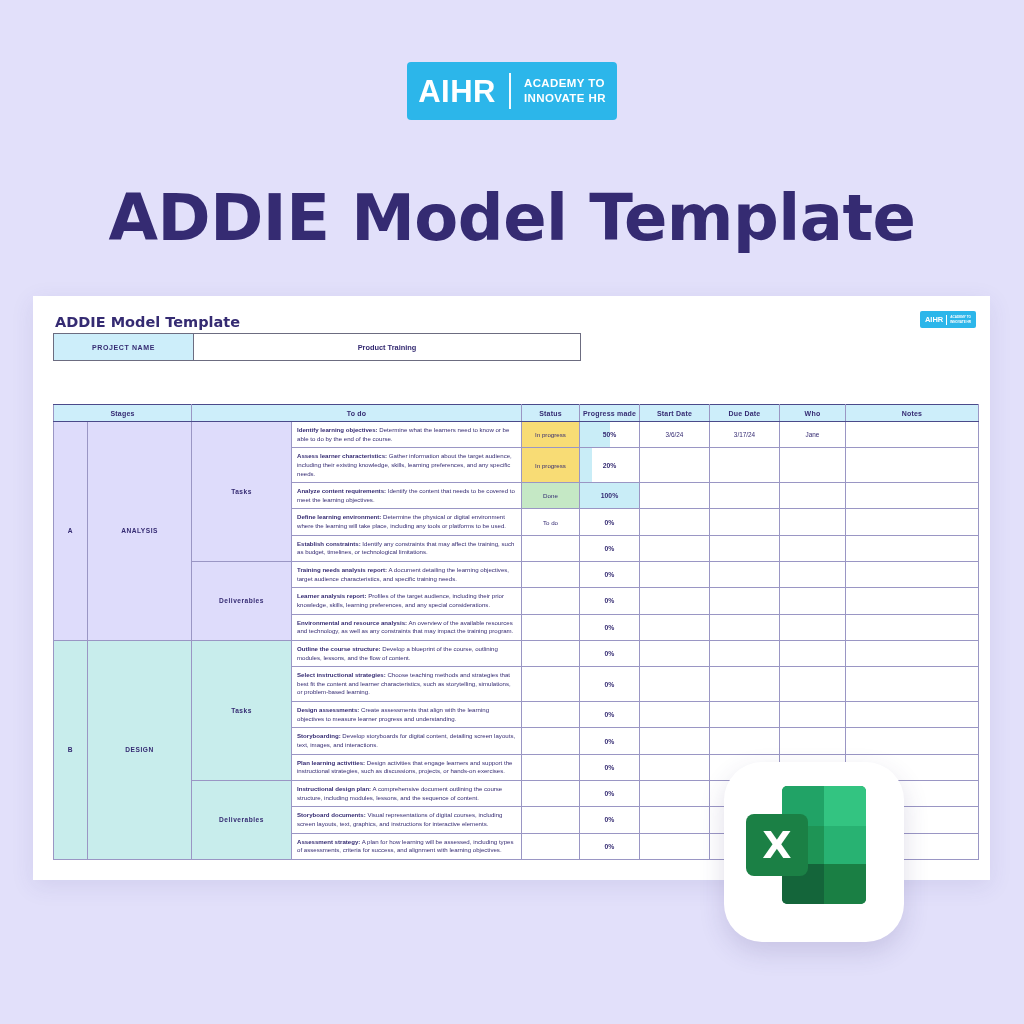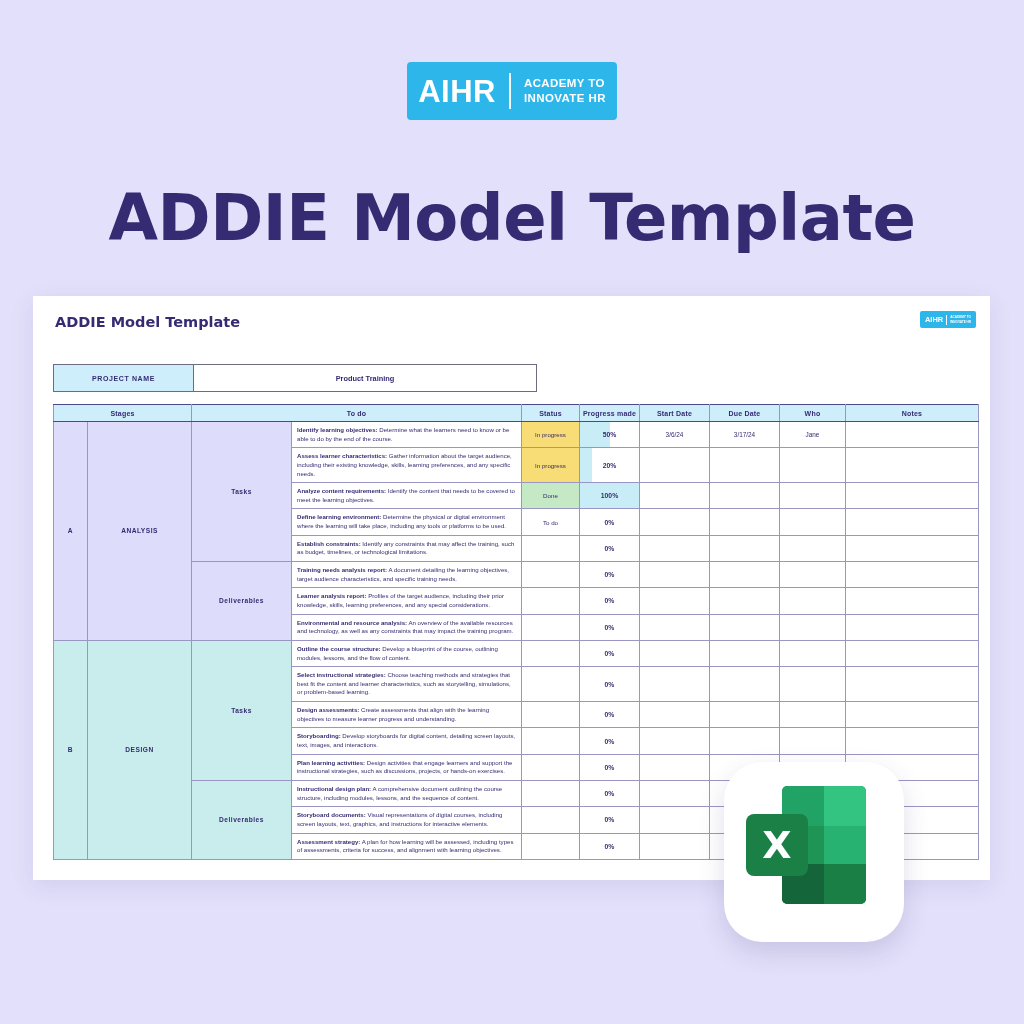--- a/index.html
+++ b/index.html
@@ -55,22 +55,22 @@
     position: absolute; right: 14px; top: 15px;
     width: 56px; height: 17px; background: #2cb6ea; border-radius: 2px;
     display: flex; align-items: center; justify-content: center; gap: 3px;
   }
   .sheet-logo .m { color:#fff; font-size:7.5px; font-weight:700; }
   .sheet-logo .r { width:1px; height:10px; background:#fff; }
   .sheet-logo .s { color:#fff; font-size:3.1px; font-weight:700; line-height:1.3; }
 
   
   .project-bar {
-    position: absolute; left: 20px; top: 68px;
-    width: 484px; height: 28px;
+    position: absolute; left: 20px; top: 37px;
+    width: 528px; height: 28px;
     border: 1.4px solid #6c6c80;
     display: flex;
   }
   .project-label {
     width: 140px; background: #cdeefa;
     border-right: 1.4px solid #6c6c80;
     display: flex; align-items: center; justify-content: center;
     color: #352b72; font-size: 7px; font-weight: 700; letter-spacing: .6px;
   }
   .project-value {

